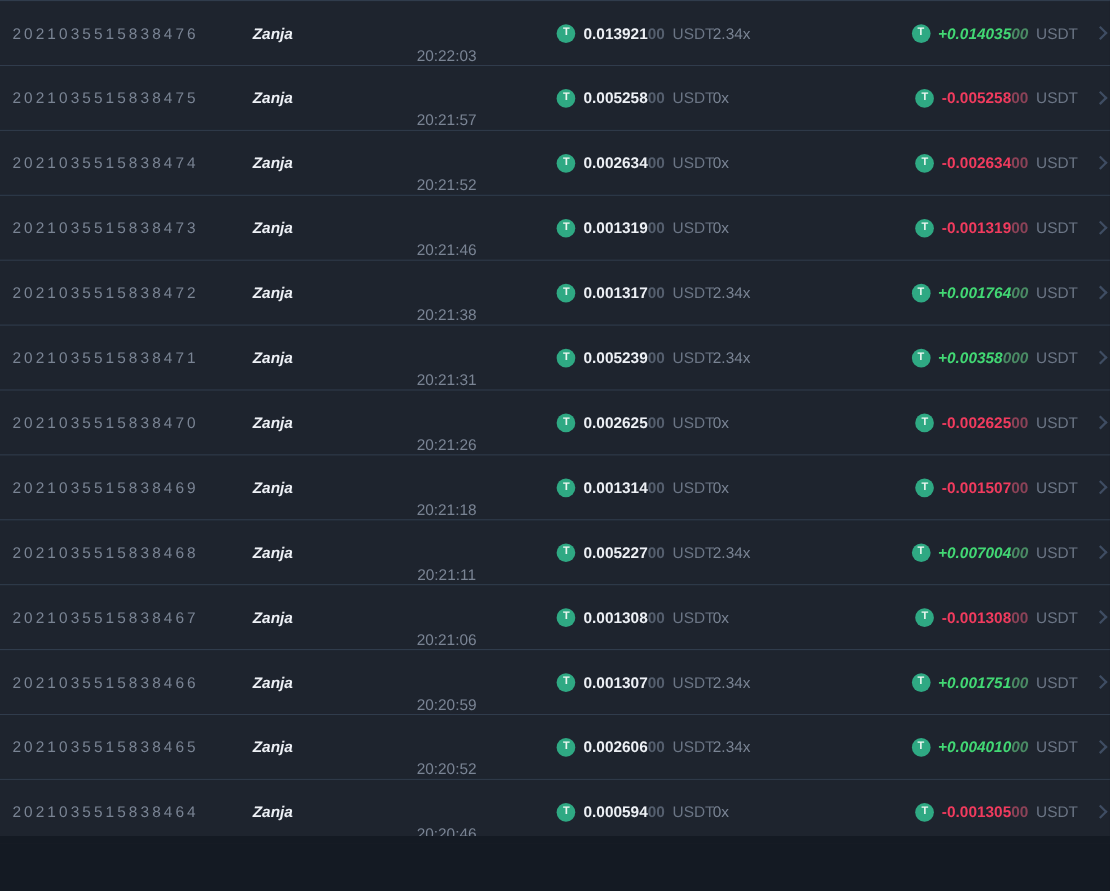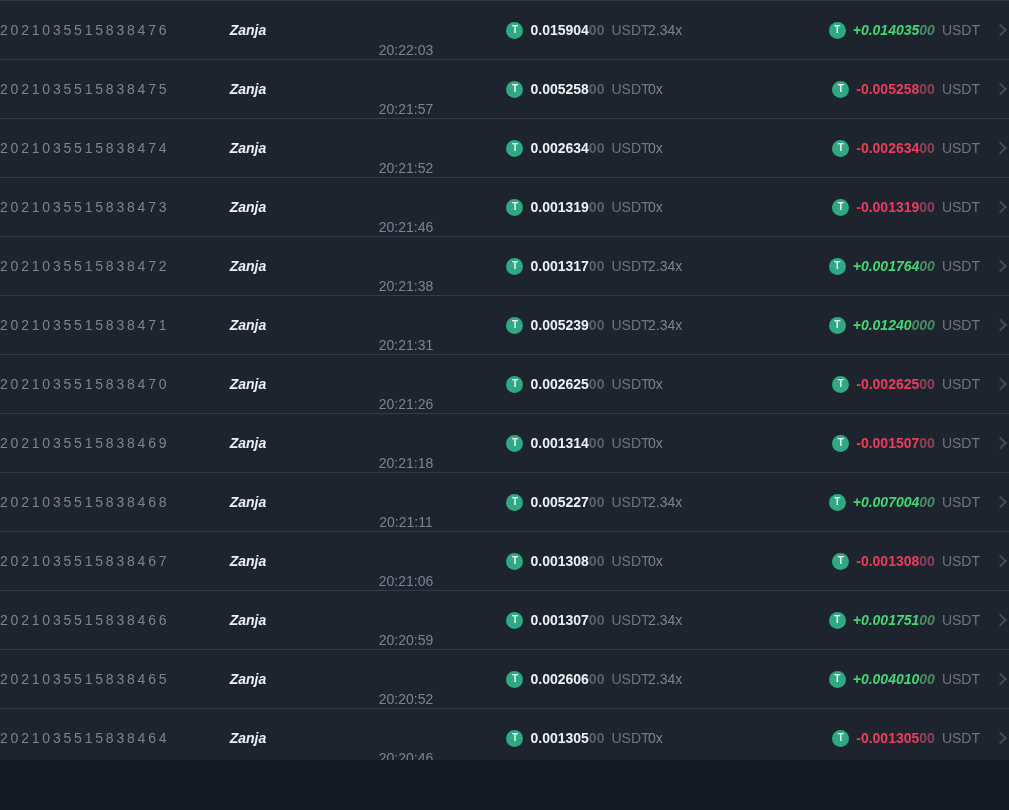--- a/index.html
+++ b/index.html
@@ -48,21 +48,21 @@
   .th.c-player,.th.c-time,.th.c-bet,.th.c-payout{text-align:center;}
   .th.c-profit{text-align:right;padding-right:31px;}
   .row{
     height:59px;
     background:var(--row-bg);
     border-top:1px solid var(--separator);
     position:relative;
     cursor:pointer;
   }
   .cell{min-width:0;white-space:nowrap;}
-  .c-betid{text-align:left;}
+  .c-betid{text-align:center;}
   .betid{color:var(--muted-text);letter-spacing:2.8px;font-size:14px;}
   .player{color:var(--white-text);font-weight:700;text-align:center;font-style:italic;}
   .time{color:var(--muted-text);text-align:center;margin-top:40px;}
   .payout{color:var(--muted-text);text-align:left;}
   .bet{display:flex;align-items:center;justify-content:center;gap:7px;}
   .profit{
     display:flex;align-items:center;justify-content:flex-end;gap:7px;
     padding-right:29px;
   }
   .coin{
@@ -100,21 +100,21 @@
 
 <div class="table">
 
   <div id="table-body">
       <div class="grid-row row">
     <div class="cell c-betid betid">2021035515838476</div>
     <div class="cell player">Zanja</div>
     <div class="cell time">20:22:03</div>
     <div class="cell bet">
       <span class="coin">T</span>
-      <span class="amt"><span>0.015904</span><span class="dim">00</span></span>
+      <span class="amt"><span>0.013921</span><span class="dim">00</span></span>
       <span class="cur">USDT</span>
     </div>
     <div class="cell payout">2.34x</div>
     <div class="cell profit">
       <span class="coin">T</span>
       <span class="amt profit-val pos"><span>+0.014035</span><span class="dim">00</span></span>
       <span class="cur">USDT</span>
     </div>
     <span class="chev"></span>
   </div>
@@ -191,21 +191,21 @@
     <div class="cell player">Zanja</div>
     <div class="cell time">20:21:31</div>
     <div class="cell bet">
       <span class="coin">T</span>
       <span class="amt"><span>0.005239</span><span class="dim">00</span></span>
       <span class="cur">USDT</span>
     </div>
     <div class="cell payout">2.34x</div>
     <div class="cell profit">
       <span class="coin">T</span>
-      <span class="amt profit-val pos"><span>+0.01240</span><span class="dim">000</span></span>
+      <span class="amt profit-val pos"><span>+0.00358</span><span class="dim">000</span></span>
       <span class="cur">USDT</span>
     </div>
     <span class="chev"></span>
   </div>
       <div class="grid-row row">
     <div class="cell c-betid betid">2021035515838470</div>
     <div class="cell player">Zanja</div>
     <div class="cell time">20:21:26</div>
     <div class="cell bet">
       <span class="coin">T</span>
@@ -304,21 +304,21 @@
       <span class="cur">USDT</span>
     </div>
     <span class="chev"></span>
   </div>
       <div class="grid-row row">
     <div class="cell c-betid betid">2021035515838464</div>
     <div class="cell player">Zanja</div>
     <div class="cell time">20:20:46</div>
     <div class="cell bet">
       <span class="coin">T</span>
-      <span class="amt"><span>0.001305</span><span class="dim">00</span></span>
+      <span class="amt"><span>0.000594</span><span class="dim">00</span></span>
       <span class="cur">USDT</span>
     </div>
     <div class="cell payout">0x</div>
     <div class="cell profit">
       <span class="coin">T</span>
       <span class="amt profit-val neg"><span>-0.001305</span><span class="dim">00</span></span>
       <span class="cur">USDT</span>
     </div>
     <span class="chev"></span>
   </div>

